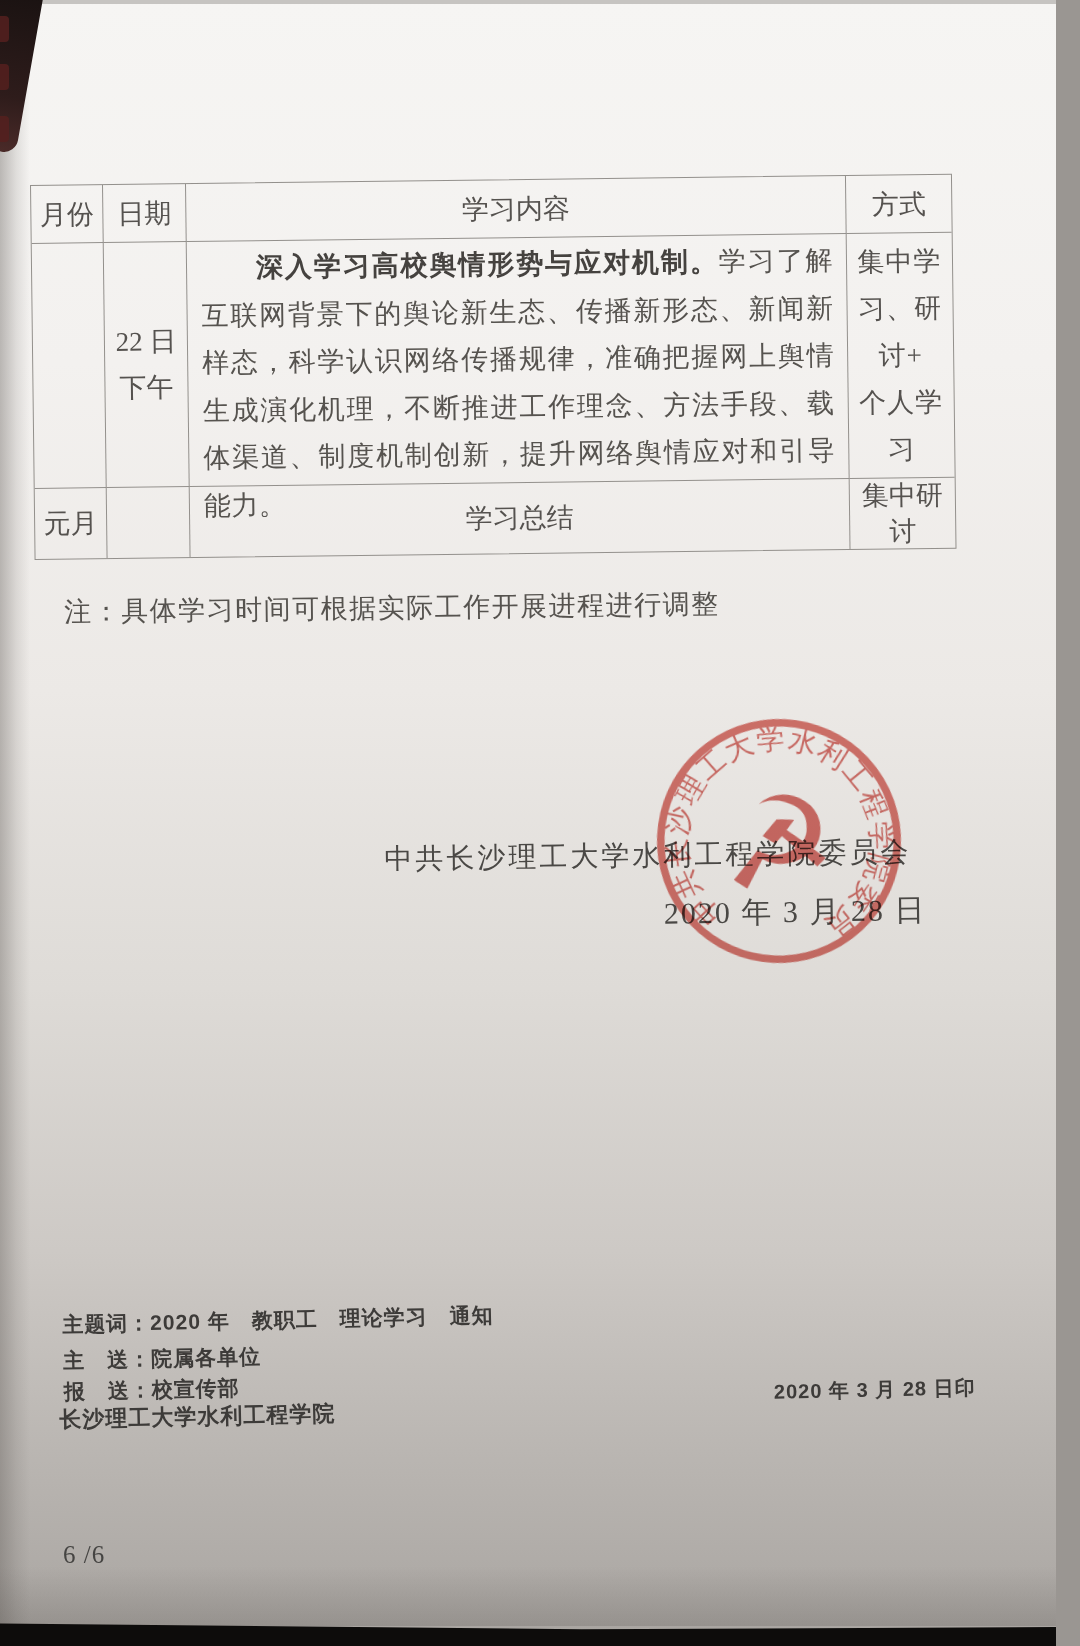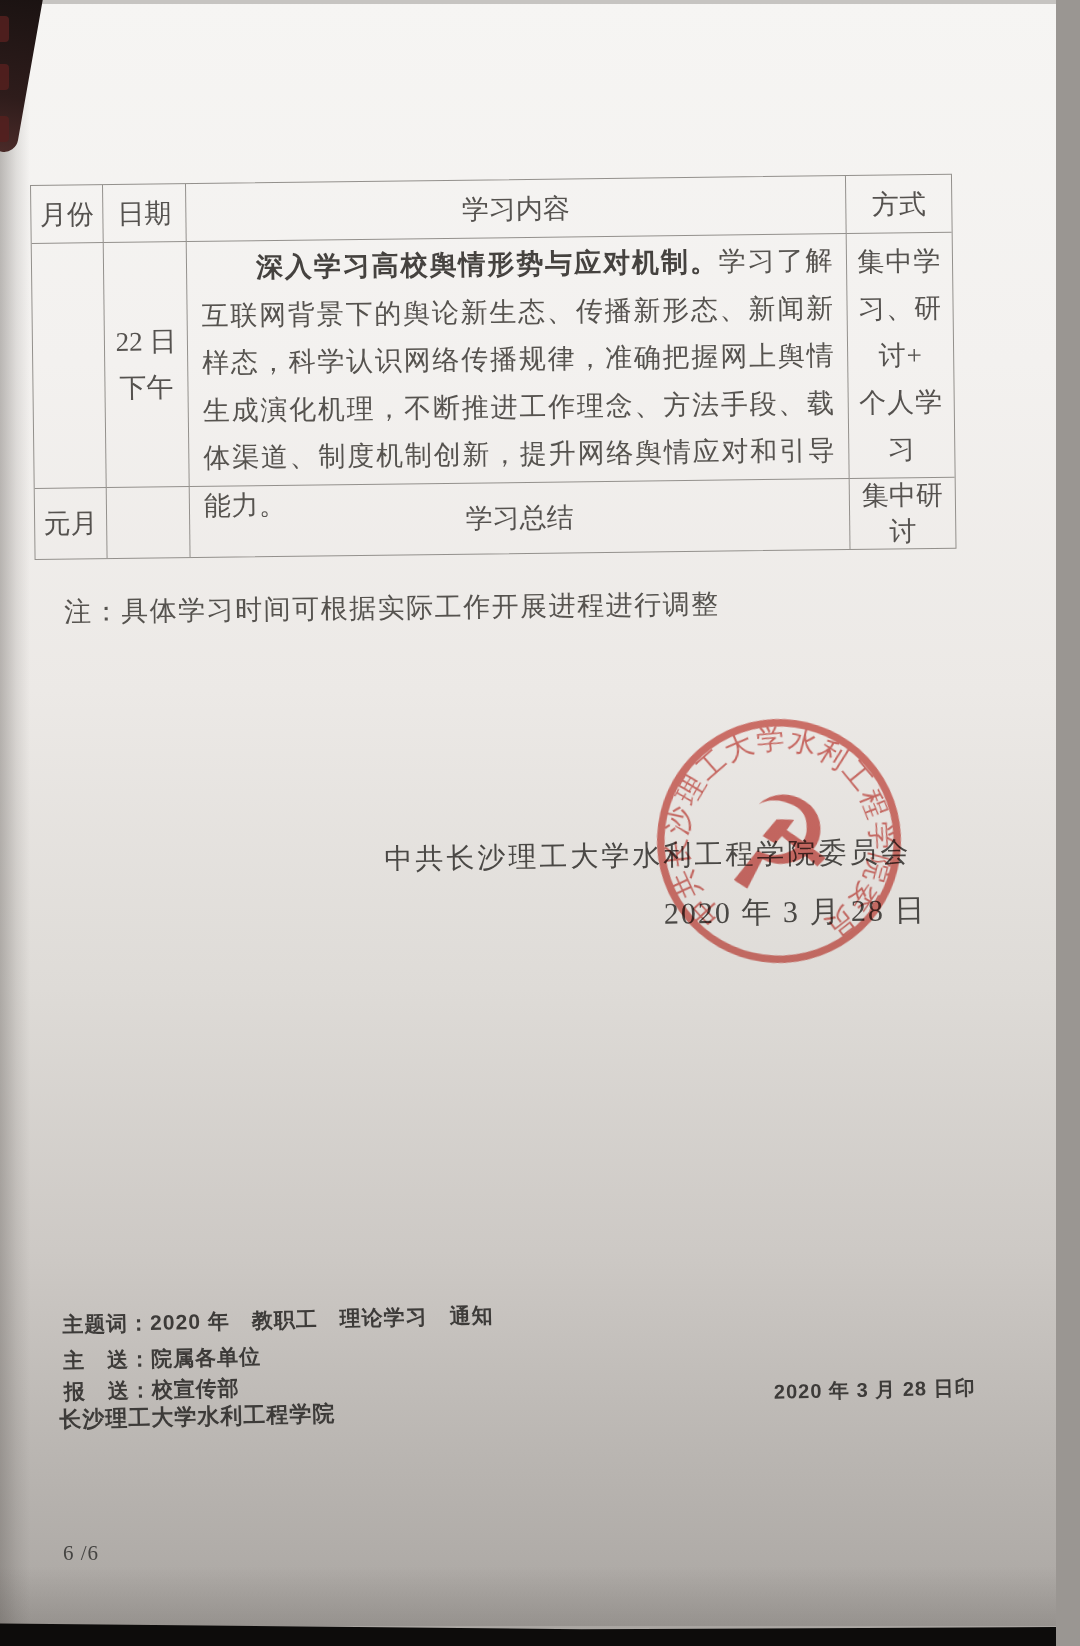--- a/index.html
+++ b/index.html
@@ -52,21 +52,21 @@
   .footer{position:absolute;left:0;top:1295px;width:1080px;height:180px;
     transform:rotate(-1.3deg);transform-origin:60px 20px;
     font-family:"Liberation Sans","DejaVu Sans",sans-serif;font-weight:bold;color:#3d3b39;}
   .footer .fl{position:absolute;white-space:pre;font-size:21px;letter-spacing:1px;}
   .f-keywords{left:62px;top:16px;}
   .f-main{left:62px;top:52px;}
   .f-report{left:62px;top:83px;}
   .f-issuer{left:57px;top:110px;font-size:22px !important;}
   .f-print{left:772px;top:100px;font-size:20px !important;font-weight:600;}
   
-  .pagenum{position:absolute;left:63px;top:1541px;font-size:21px;color:#454442;letter-spacing:1px;}
+  .pagenum{position:absolute;left:63px;top:1541px;font-size:25px;color:#454442;letter-spacing:1px;}
 </style>
 </head>
 <body>
 
 <div class="page">
 
   <div class="edge-top"></div>
   <div class="edge-left"></div>
   <div class="corner-dark"></div>
   <div class="binding-dot" style="top:16px;height:26px;"></div>

